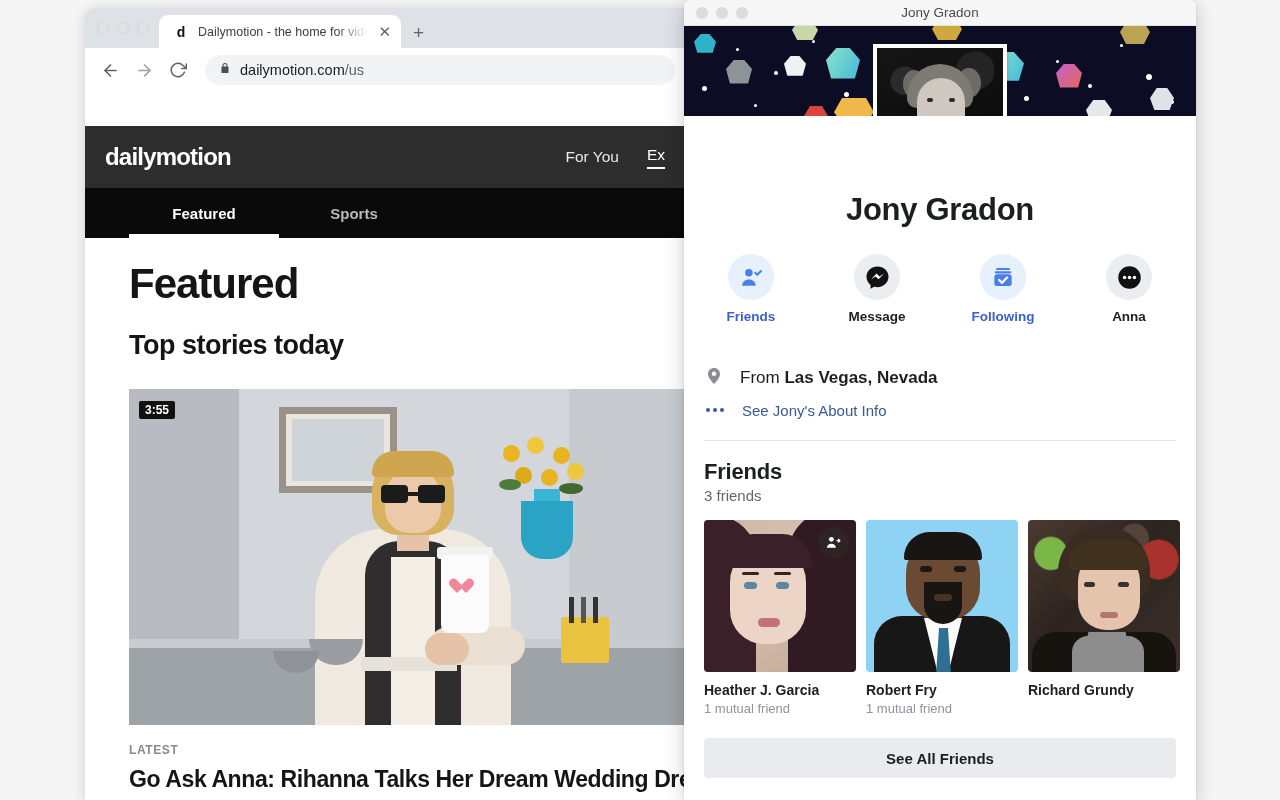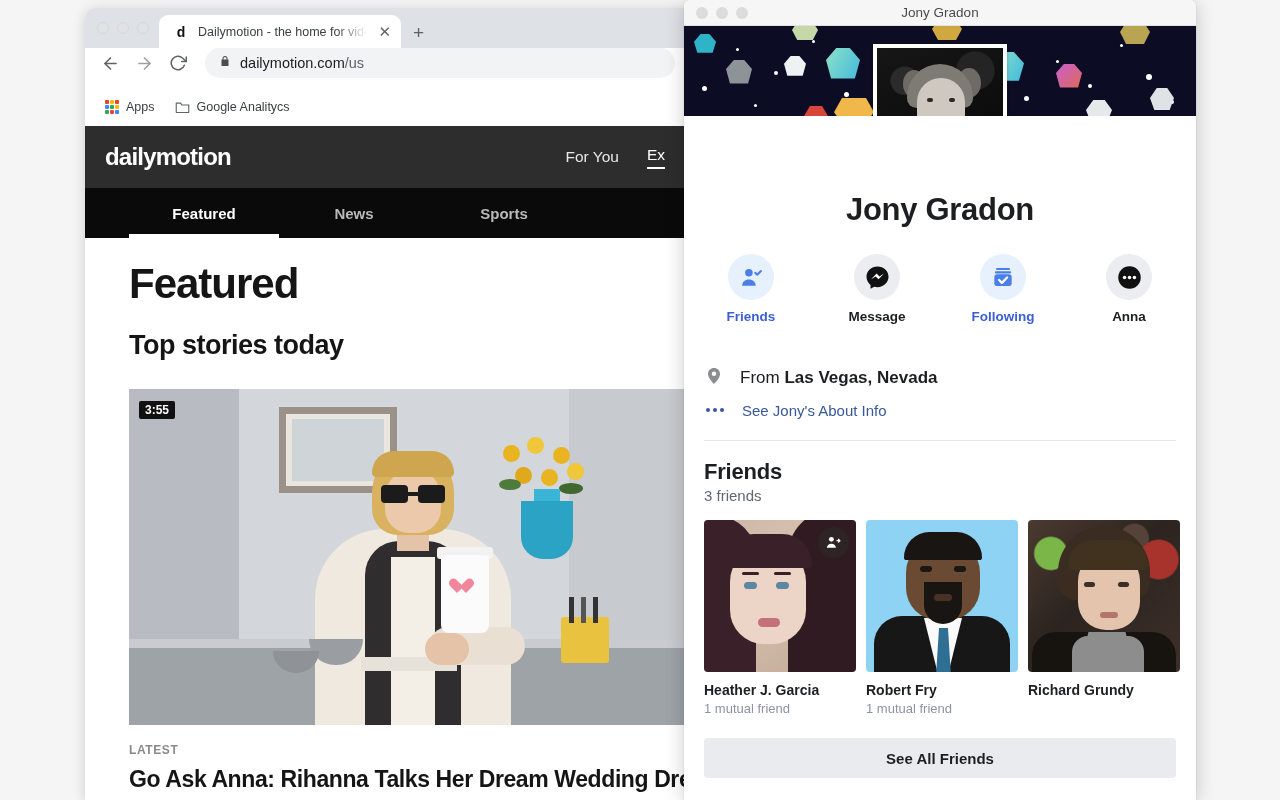--- a/index.html
+++ b/index.html
@@ -33,21 +33,21 @@
     font-weight:700; font-size:14px; line-height:16px; text-align:center;
   }
   .tab-title {
     font-size:12.5px; color:#3c4043; white-space:nowrap; overflow:hidden;
     flex:1; mask-image:linear-gradient(90deg,#000 82%,transparent 100%);
     -webkit-mask-image:linear-gradient(90deg,#000 82%,transparent 100%);
   }
   .tab-close { font-size:15px; color:#5f6368; line-height:1; margin-left:2px; }
   .br-newtab { font-size:19px; color:#5f6368; padding:0 12px; margin-bottom:6px; line-height:1; }
 
-  .br-toolbar { height:44px; background:#fff; display:flex; gap:4px; padding:0 10px; }
+  .br-toolbar { height:44px; background:#fff; display:flex; align-items:center; gap:4px; padding:0 10px; }
   .navbtn { width:30px; height:30px; display:flex; align-items:center; justify-content:center; color:#5f6368; }
   .navbtn svg { display:block; }
   .omnibox {
     flex:1; height:30px; background:#f1f3f4; border-radius:15px;
     display:flex; align-items:center; gap:9px; padding:0 14px; margin-left:8px;
   }
   .omni-text { font-size:14.5px; color:#202124; white-space:nowrap; }
   .omni-text .dim { color:#5f6368; }
 
   .br-bookmarks { height:30px; background:#fff; display:flex; align-items:center; gap:8px; padding:0 14px; }
@@ -286,56 +286,31 @@
       <div class="omnibox">
         <span>
           <svg width="12" height="14" viewBox="0 0 24 24" fill="#4d4d4d">
               <path d="M17 9V7a5 5 0 0 0-10 0v2H5v13h14V9h-2zm-8-2a3 3 0 0 1 6 0v2H9V7z"></path>
             </svg>
         </span>
         <span class="omni-text"><span>dailymotion.com</span><span class="dim">/us</span></span>
       </div>
     </div>
 
-    <div class="br-bookmarks">
-      <div class="bk">
-        <span class="apps-grid">
-          <i style="background:#ea4335"></i>
-            <i style="background:#fbbc05"></i>
-            <i style="background:#ea4335"></i>
-          <i style="background:#4285f4"></i>
-            <i style="background:#34a853"></i>
-            <i style="background:#fbbc05"></i>
-          <i style="background:#34a853"></i>
-            <i style="background:#ea4335"></i>
-            <i style="background:#4285f4"></i>
-        </span>
-        <span>Apps</span>
-      </div>
-      <div class="bk">
-        <span class="folder">
-          <svg width="15" height="13" viewBox="0 0 24 20" fill="none" stroke="#5f6368" stroke-width="1.8">
-              <path d="M2 17V3h7l2 3h11v11a1 1 0 0 1-1 1H3a1 1 0 0 1-1-1z"></path>
-            </svg>
-        </span>
-        <span>Google Analitycs</span>
-      </div>
-    </div>
 
     <div class="dm">
       <div class="dm-nav">
         <div class="dm-logo">dailymotion</div>
         <div class="dm-navlinks">
           <span class="dm-navlink">For You</span>
           <span class="dm-navlink active">Ex</span>
         </div>
       </div>
       <div class="dm-sub">
         <span class="dm-subitem active">Featured</span>
-        <span class="dm-subitem">News</span>
         <span class="dm-subitem">Sports</span>
       </div>
       <div class="dm-body">
         <div class="dm-h1">Featured</div>
         <div class="dm-h2">Top stories today</div>
 
         <div class="dm-thumb">
           <span class="dur-badge">3:55</span>
           <span class="sc sc-wallL"></span>
             <span class="sc sc-wallM"></span>

